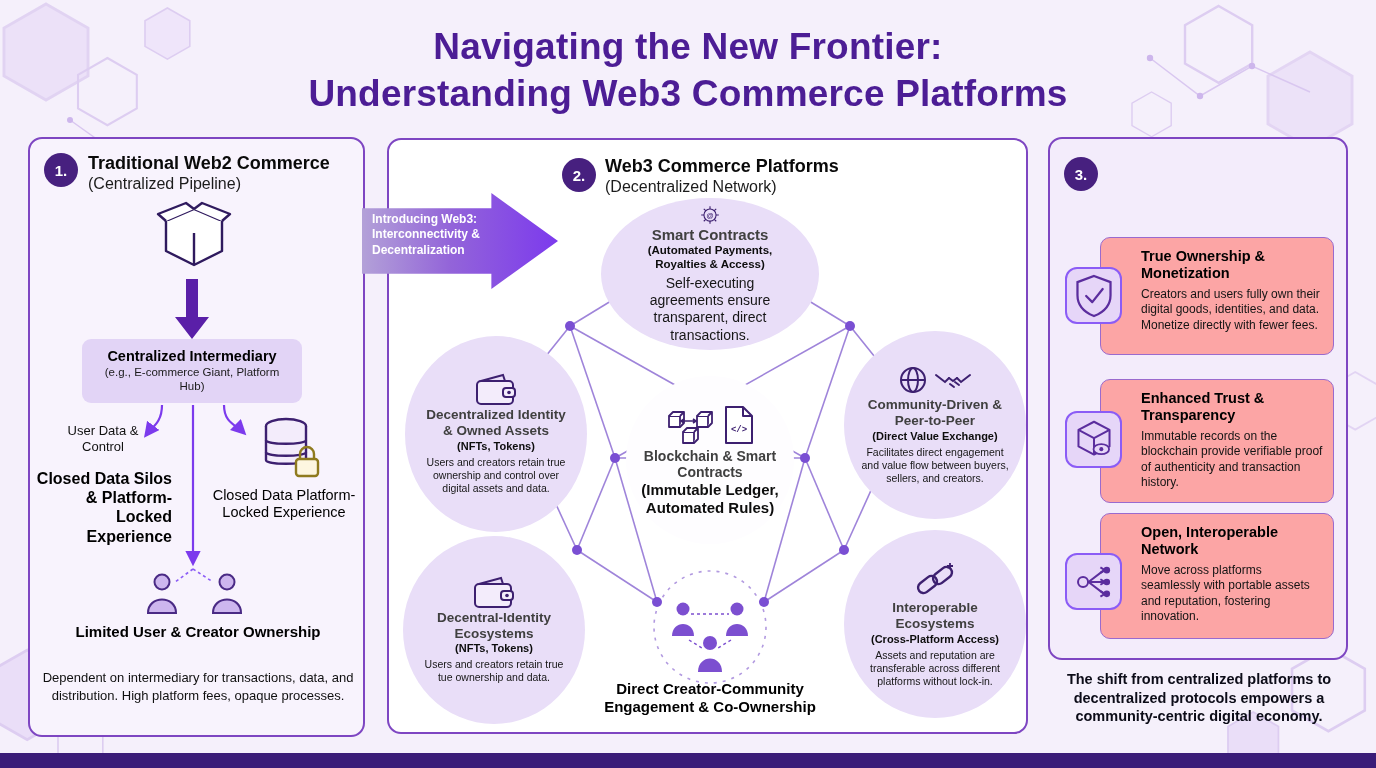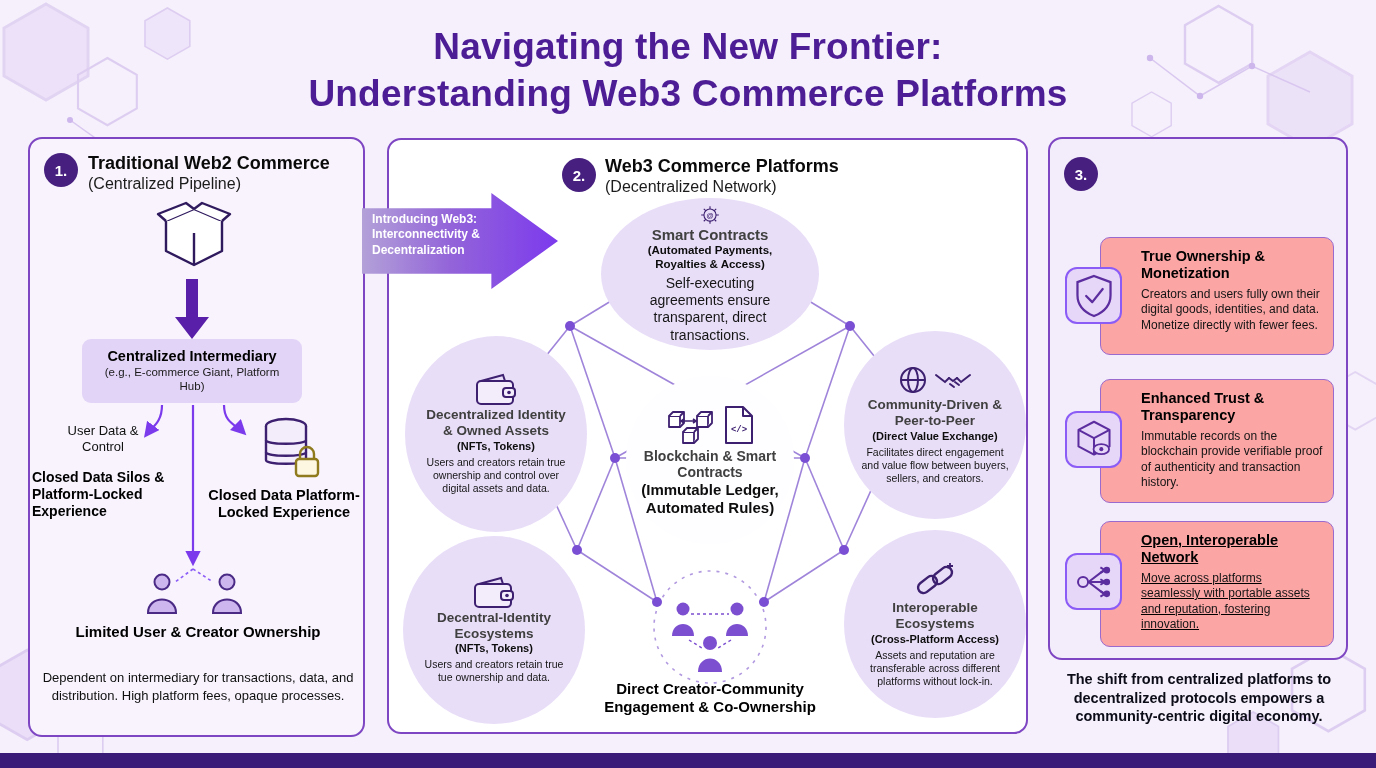--- a/index.html
+++ b/index.html
@@ -23,23 +23,23 @@
   .phead .t { font-weight:bold; font-size:18px; color:#0a0a0a; line-height:1.18; }
   .phead .s { font-size:16px; color:#1c1c1c; line-height:1.2; }
 
   
   .p1-pkg { position:absolute; left:124px; top:62px; }
   .p1-box { position:absolute; left:52px; top:200px; width:220px; height:64px; background:#e2d4f6;
     border-radius:9px; display:flex; flex-direction:column; align-items:center; justify-content:center; text-align:center; padding:4px 10px;}
   .p1-box .t { font-weight:bold; font-size:14.5px; color:#000;}
   .p1-box .s { font-size:11.5px; color:#1b1b1b; line-height:1.2; margin-top:2px;}
   .p1-leftlabel { position:absolute; left:18px; top:284px; width:110px; text-align:center; font-size:13px; color:#111; line-height:1.25;}
-  .p1-leftbold { position:absolute; left:2px; top:330px; width:140px; text-align:left; font-weight:bold; font-size:14px; color:#000; line-height:1.2;}
+  .p1-leftbold { position:absolute; left:2px; top:330px; width:140px; text-align:right; font-weight:bold; font-size:16px; color:#000; line-height:1.2;}
   .p1-db { position:absolute; left:230px; top:276px; }
-  .p1-rightbold { position:absolute; left:178px; top:348px; width:152px; text-align:center; font-weight:bold; font-size:14.5px; color:#000; line-height:1.2;}
+  .p1-rightbold { position:absolute; left:178px; top:348px; width:152px; text-align:center; font-weight:normal; font-size:14.5px; color:#000; line-height:1.2;}
   .p1-owner { position:absolute; left:38px; top:484px; width:260px; text-align:center; font-weight:bold; font-size:15px; color:#000; line-height:1.25;}
   .p1-note { position:absolute; left:8px; top:530px; width:320px; text-align:center; font-size:13px; color:#101010; line-height:1.35;}
   .p1-overlay { position:absolute; inset:0; pointer-events:none; }
 
   
   .web3-arrow { position:absolute; left:362px; top:193px; width:196px; height:96px; z-index:4;
     background:linear-gradient(90deg,#b3a1d8 0%,#9364d9 45%,#7c3aed 100%);
     clip-path:polygon(0 16%,66% 16%,66% 0,100% 50%,66% 100%,66% 84%,0 84%); }
   .web3-arrow .lbl { position:absolute; left:10px; top:19px; width:118px; color:#fff;
     font-size:12px; font-weight:bold; line-height:1.28; }
@@ -66,21 +66,21 @@
     font-weight:bold; font-size:15px; color:#000; line-height:1.22; z-index:2; }
   .icon-row { display:flex; gap:6px; align-items:center; justify-content:center; margin-bottom:2px; }
 
   
   .card { position:absolute; left:50px; width:234px; background:#fca5a5; border:1.5px solid #9a6ace;
     border-radius:10px; padding:10px 10px 10px 40px; }
   .card .t { font-weight:bold; font-size:14.5px; color:#000; line-height:1.2; }
   .card .b { font-size:12px; color:#141414; line-height:1.28; margin-top:4px; }
   .c1 { top:98px;  min-height:118px; }
   .c2 { top:240px; min-height:124px; }
-  .c3 { top:382px; min-height:126px;text-decoration:underline; }
+  .c3 { top:374px; min-height:126px; }
   .iconbox { position:absolute; left:15px; width:57px; height:57px; background:#e6d6f8;
     border:2px solid #8b5cf6; border-radius:12px; display:flex; align-items:center; justify-content:center; z-index:3; }
   .ib1 { top:128px; } .ib2 { top:272px; } .ib3 { top:414px; }
 
   .conclusion { position:absolute; left:1050px; top:670px; width:298px; z-index:2;
     text-align:center; font-weight:bold; font-size:14.5px; color:#0c0c18; line-height:1.28; }
 
   .bottom-bar { position:absolute; left:0; top:753px; width:100%; height:15px; background:#3a1c78; z-index:2; }
 </style>
 </head>

